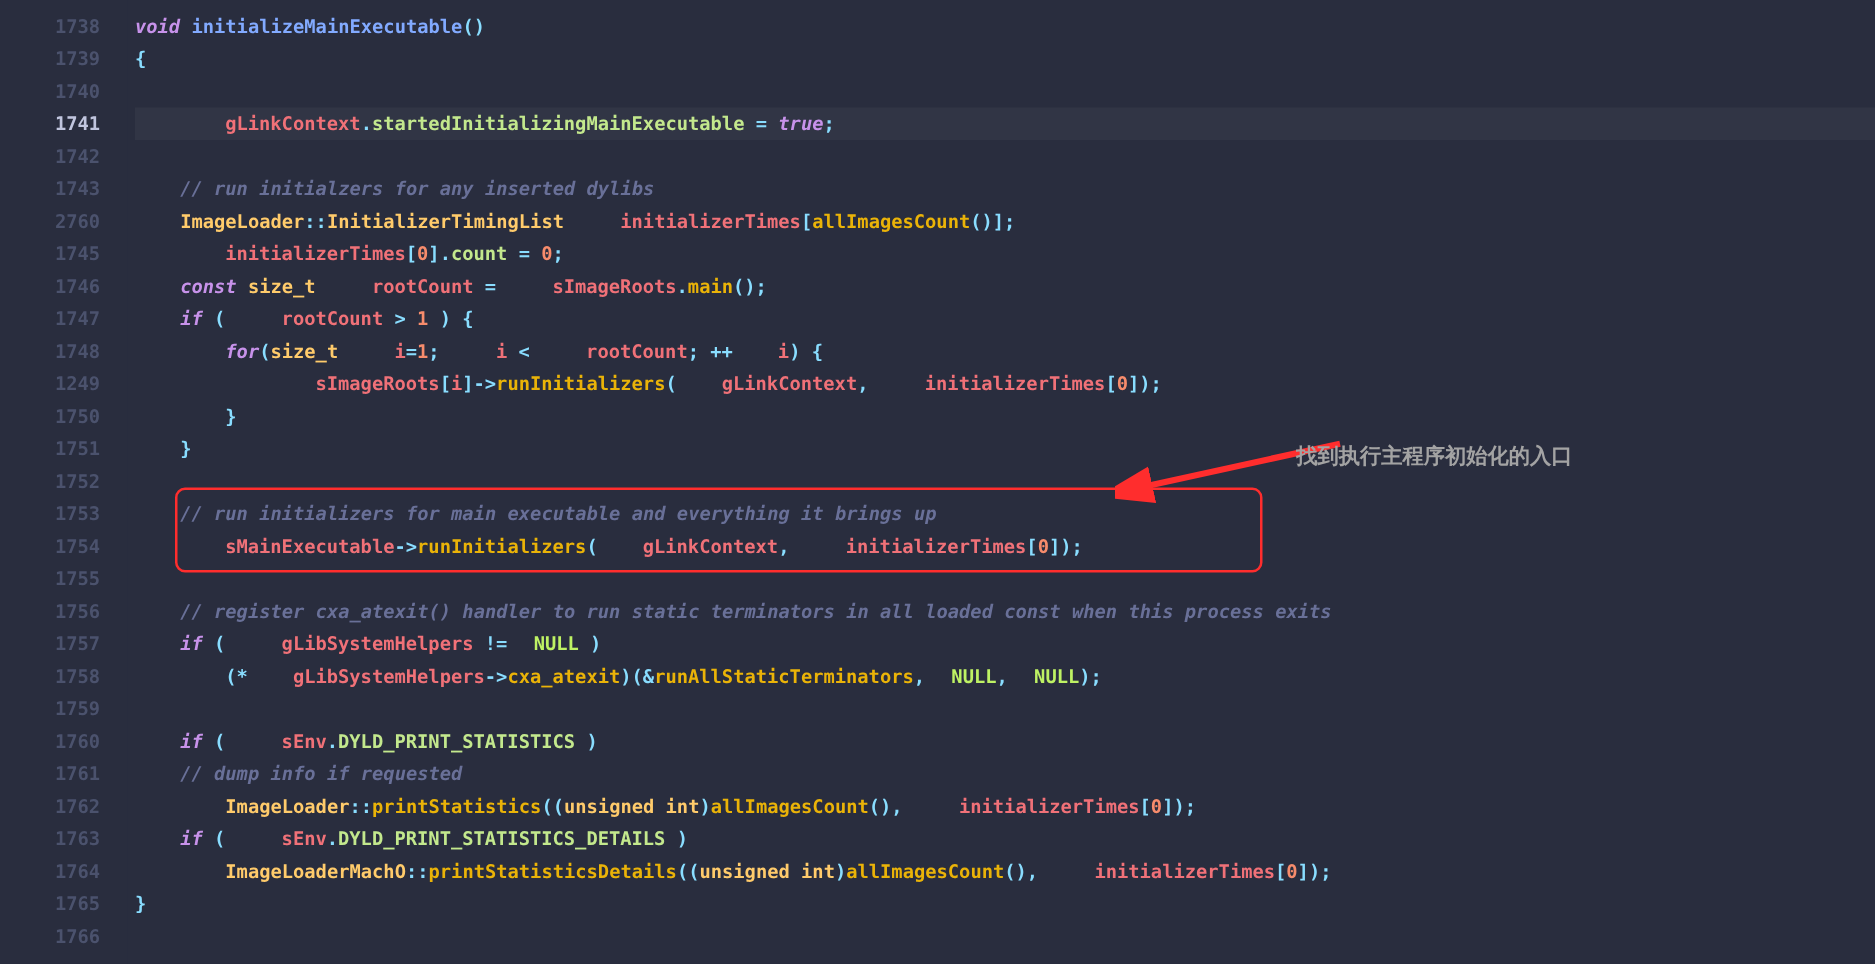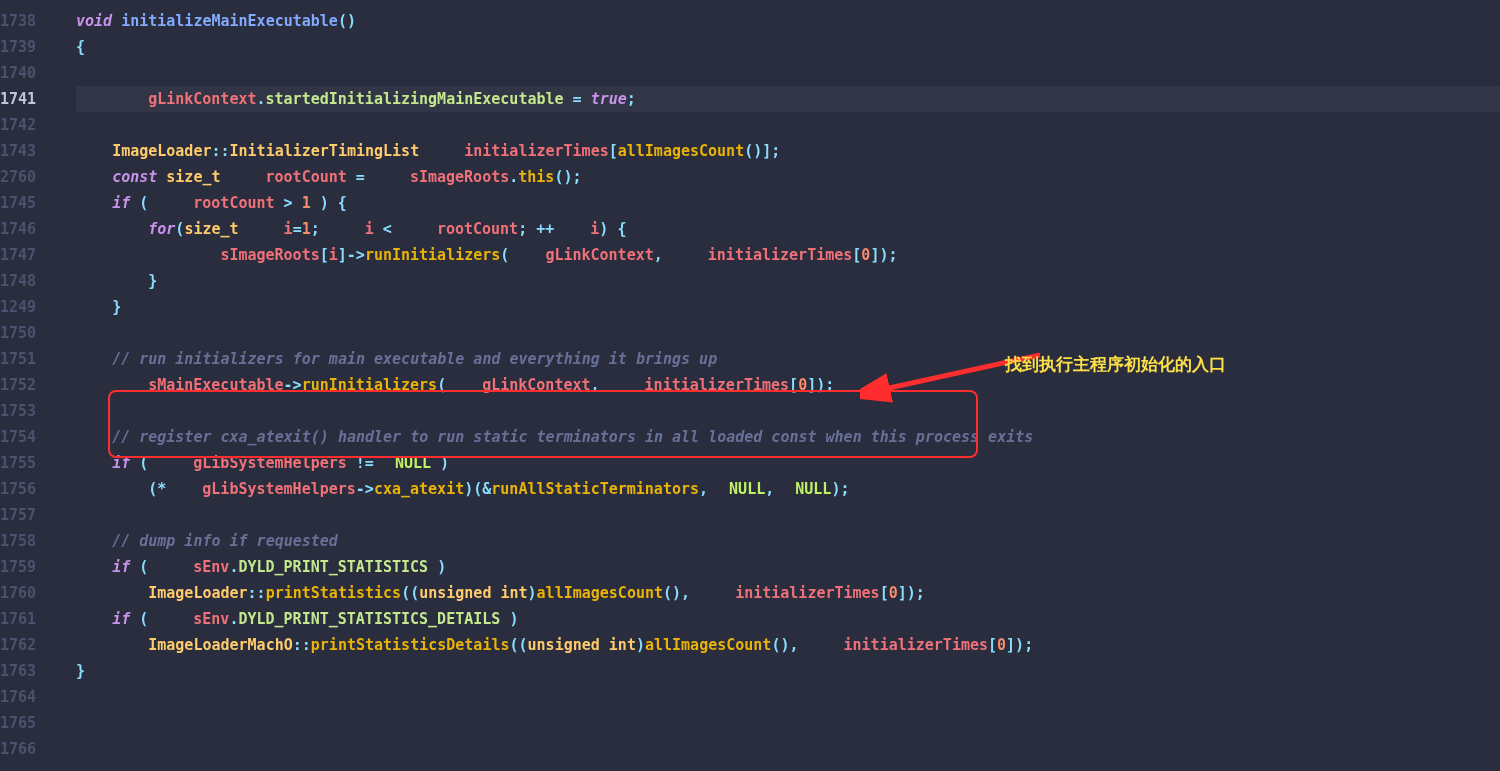--- a/index.html
+++ b/index.html
@@ -15,25 +15,26 @@
     position: relative;
   }
   .editor {
     display: flex;
     width: 100%;
     height: 100%;
   }
   .gutter {
     flex: 0 0 70px;
     background: #292d3e;
-    text-align: left;
+    text-align: center;
     padding: 8px 10px 8px 0;
     color: #4b526d;
     user-select: none;
     font-weight: bold;
+    margin-left: 32px;
   }
   .gutter .ln { height: 26px; }
   .gutter .ln.current { color: #c0c5de; }
   .code {
     flex: 1 1 auto;
     padding: 8px 0 8px 6px;
     position: relative;
   }
   .line { height: 26px; white-space: pre; font-weight: bold; }
   .kw   { color: #c792ea; font-style: italic; }  
@@ -55,21 +56,21 @@
     border: 2px solid #ff2d2d;
     border-radius: 8px;
     pointer-events: none;
   }
   .arrow-svg {
     position: absolute;
     pointer-events: none;
   }
   .annot {
     position: absolute;
-    color: #fde047;
+    color: #a3a3a3;
     font-family: "PingFang SC", "Microsoft YaHei", sans-serif;
     font-size: 17px;
     font-weight: bold;
     white-space: nowrap;
   }
 </style>
 </head>
 <body>
 
 <div class="editor">
@@ -104,37 +105,39 @@
       <div class="ln">1765</div>
       <div class="ln">1766</div>
     </div>
   <div class="code" id="code">
 
     <div class="line"><span class="kw">void </span><span class="fn-decl">initializeMainExecutable</span><span class="punc">()</span></div>
       <div class="line"><span class="punc">{</span></div>
       <div class="line"><span>    </span></div>
       <div class="line hl"><span>    </span><span class="ident">gLinkContext</span><span class="punc">.</span><span class="prop">startedInitializingMainExecutable</span><span> </span><span class="op">=</span><span> </span><span class="kw">true</span><span class="punc">;</span></div>
       <div class="line"></div>
+      <div class="line"><span>    </span><span class="comm">// run initialzers for any inserted dylibs</span></div>
       <div class="line"><span>    </span><span class="cls">ImageLoader</span><span class="punc">::</span><span class="cls">InitializerTimingList</span><span> </span><span class="ident">initializerTimes</span><span class="punc">[</span><span class="fn">allImagesCount</span><span class="punc">()];</span></div>
-      <div class="line"><span>    </span><span class="kw">const </span><span class="type">size_t</span><span> </span><span class="ident">rootCount</span><span> </span><span class="op">=</span><span> </span><span class="ident">sImageRoots</span><span class="punc">.</span><span class="fn">this</span><span class="punc">();</span></div>
+      <div class="line"><span>    </span><span class="ident">initializerTimes</span><span class="punc">[</span><span class="num">0</span><span class="punc">].</span><span class="prop">count</span><span> </span><span class="op">=</span><span> </span><span class="num">0</span><span class="punc">;</span></div>
+      <div class="line"><span>    </span><span class="kw">const </span><span class="type">size_t</span><span> </span><span class="ident">rootCount</span><span> </span><span class="op">=</span><span> </span><span class="ident">sImageRoots</span><span class="punc">.</span><span class="fn">main</span><span class="punc">();</span></div>
       <div class="line"><span>    </span><span class="kw">if</span><span> </span><span class="punc">(</span><span> </span><span class="ident">rootCount</span><span> </span><span class="op">&gt;</span><span> </span><span class="num">1</span><span> </span><span class="punc">)</span><span> </span><span class="punc">{</span></div>
       <div class="line"><span>        </span><span class="kw">for</span><span class="punc">(</span><span class="type">size_t</span><span> </span><span class="ident">i</span><span class="op">=</span><span class="num">1</span><span class="punc">;</span><span> </span><span class="ident">i</span><span> </span><span class="op">&lt;</span><span> </span><span class="ident">rootCount</span><span class="punc">;</span><span> </span><span class="op">++</span><span class="ident">i</span><span class="punc">)</span><span> </span><span class="punc">{</span></div>
       <div class="line"><span>            </span><span class="ident">sImageRoots</span><span class="punc">[</span><span class="idx">i</span><span class="punc">]</span><span class="op">-&gt;</span><span class="fn">runInitializers</span><span class="punc">(</span><span class="ident">gLinkContext</span><span class="punc">,</span><span> </span><span class="ident">initializerTimes</span><span class="punc">[</span><span class="num">0</span><span class="punc">]);</span></div>
       <div class="line"><span>        </span><span class="punc">}</span></div>
       <div class="line"><span>    </span><span class="punc">}</span></div>
       <div class="line"></div>
       <div class="line"><span>    </span><span class="comm">// run initializers for main executable and everything it brings up</span></div>
       <div class="line"><span>    </span><span class="ident">sMainExecutable</span><span class="op">-&gt;</span><span class="fn">runInitializers</span><span class="punc">(</span><span class="ident">gLinkContext</span><span class="punc">,</span><span> </span><span class="ident">initializerTimes</span><span class="punc">[</span><span class="num">0</span><span class="punc">]);</span></div>
       <div class="line"></div>
       <div class="line"><span>    </span><span class="comm">// register cxa_atexit() handler to run static terminators in all loaded const when this process exits</span></div>
       <div class="line"><span>    </span><span class="kw">if</span><span> </span><span class="punc">(</span><span> </span><span class="ident">gLibSystemHelpers</span><span> </span><span class="op">!=</span><span> </span><span class="macro">NULL</span><span> </span><span class="punc">)</span></div>
       <div class="line"><span>        </span><span class="punc">(*</span><span class="ident">gLibSystemHelpers</span><span class="op">-&gt;</span><span class="fn">cxa_atexit</span><span class="punc">)</span><span class="punc">(</span><span class="op">&amp;</span><span class="fn">runAllStaticTerminators</span><span class="punc">,</span><span> </span><span class="macro">NULL</span><span class="punc">,</span><span> </span><span class="macro">NULL</span><span class="punc">);</span></div>
       <div class="line"></div>
+      <div class="line"><span>    </span><span class="kw">if</span><span> </span><span class="punc">(</span><span> </span><span class="ident">sEnv</span><span class="punc">.</span><span class="prop">DYLD_PRINT_STATISTICS</span><span> </span><span class="punc">)</span></div>
       <div class="line"><span>    </span><span class="comm">// dump info if requested</span></div>
-      <div class="line"><span>    </span><span class="kw">if</span><span> </span><span class="punc">(</span><span> </span><span class="ident">sEnv</span><span class="punc">.</span><span class="prop">DYLD_PRINT_STATISTICS</span><span> </span><span class="punc">)</span></div>
       <div class="line"><span>        </span><span class="cls">ImageLoader</span><span class="punc">::</span><span class="fn">printStatistics</span><span class="punc">((</span><span class="type">unsigned int</span><span class="punc">)</span><span class="fn">allImagesCount</span><span class="punc">(),</span><span> </span><span class="ident">initializerTimes</span><span class="punc">[</span><span class="num">0</span><span class="punc">]);</span></div>
       <div class="line"><span>    </span><span class="kw">if</span><span> </span><span class="punc">(</span><span> </span><span class="ident">sEnv</span><span class="punc">.</span><span class="prop">DYLD_PRINT_STATISTICS_DETAILS</span><span> </span><span class="punc">)</span></div>
       <div class="line"><span>        </span><span class="cls">ImageLoaderMachO</span><span class="punc">::</span><span class="fn">printStatisticsDetails</span><span class="punc">((</span><span class="type">unsigned int</span><span class="punc">)</span><span class="fn">allImagesCount</span><span class="punc">(),</span><span> </span><span class="ident">initializerTimes</span><span class="punc">[</span><span class="num">0</span><span class="punc">]);</span></div>
       <div class="line"><span class="punc">}</span></div>
       <div class="line"></div>
       <div class="redbox" id="redbox" style="top: 390px; left: 38px; width: 870px; height: 68px;"></div>
     <svg class="arrow-svg" id="arrow" width="200" height="80" style="left: 790px; top: 345px;">
       <defs>
         <marker id="ah" markerWidth="10" markerHeight="10" refX="2" refY="3" orient="auto">
           <path d="M0,0 L0,6 L9,3 z" fill="#ff2d2d"></path>

